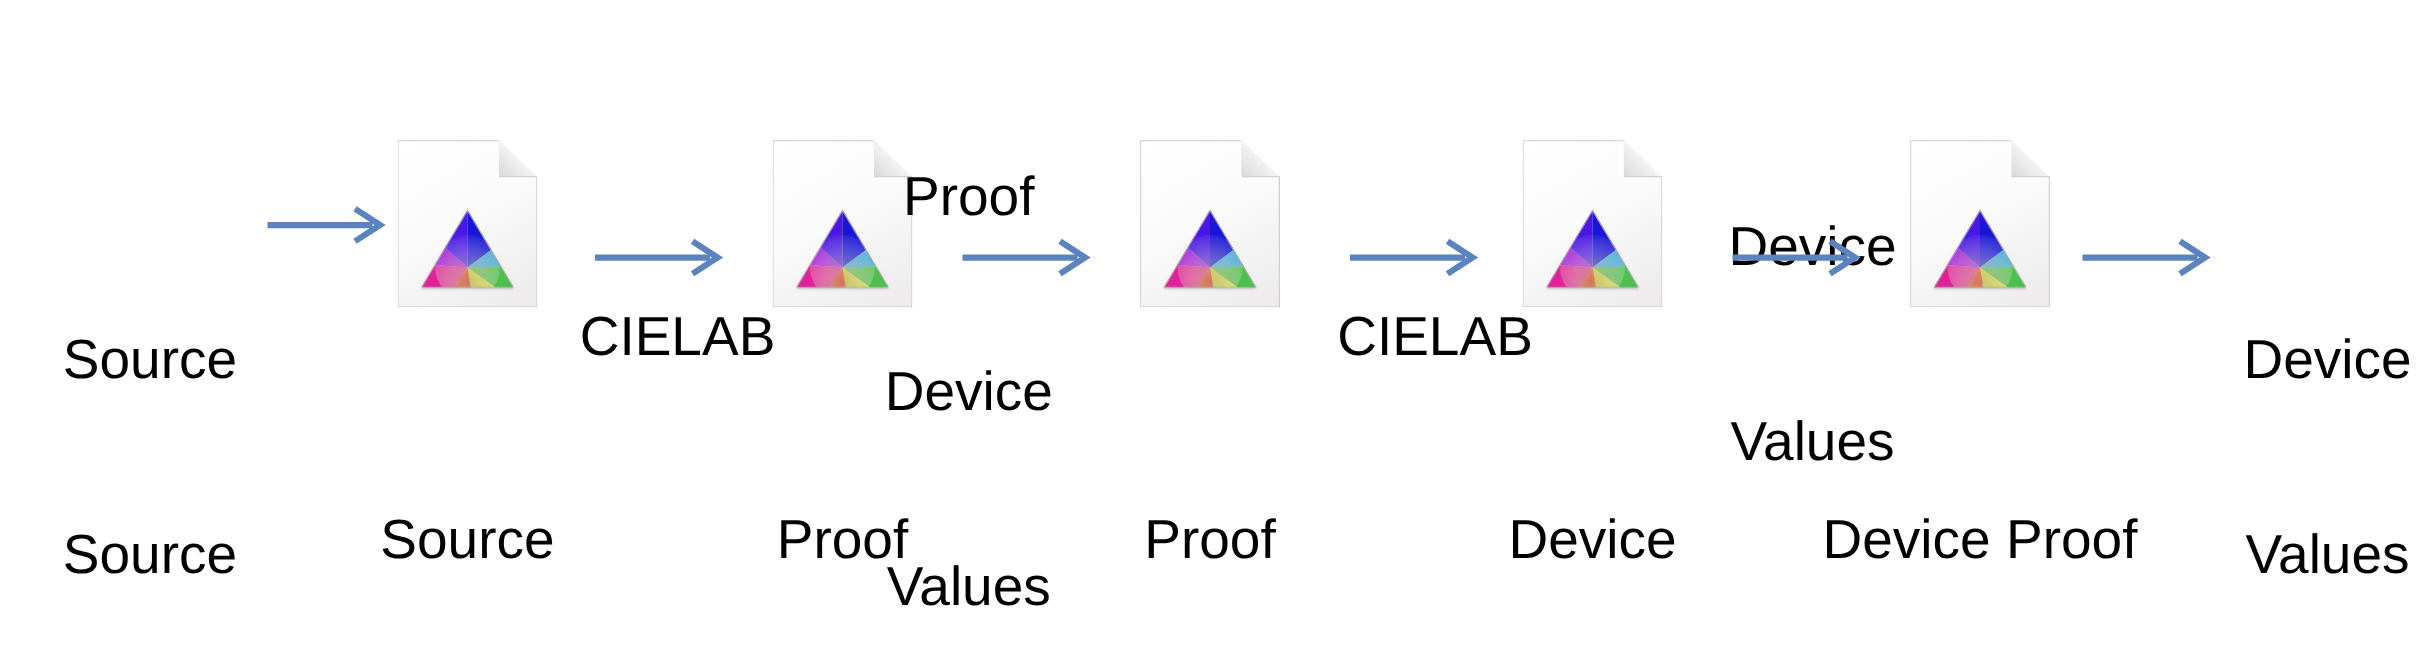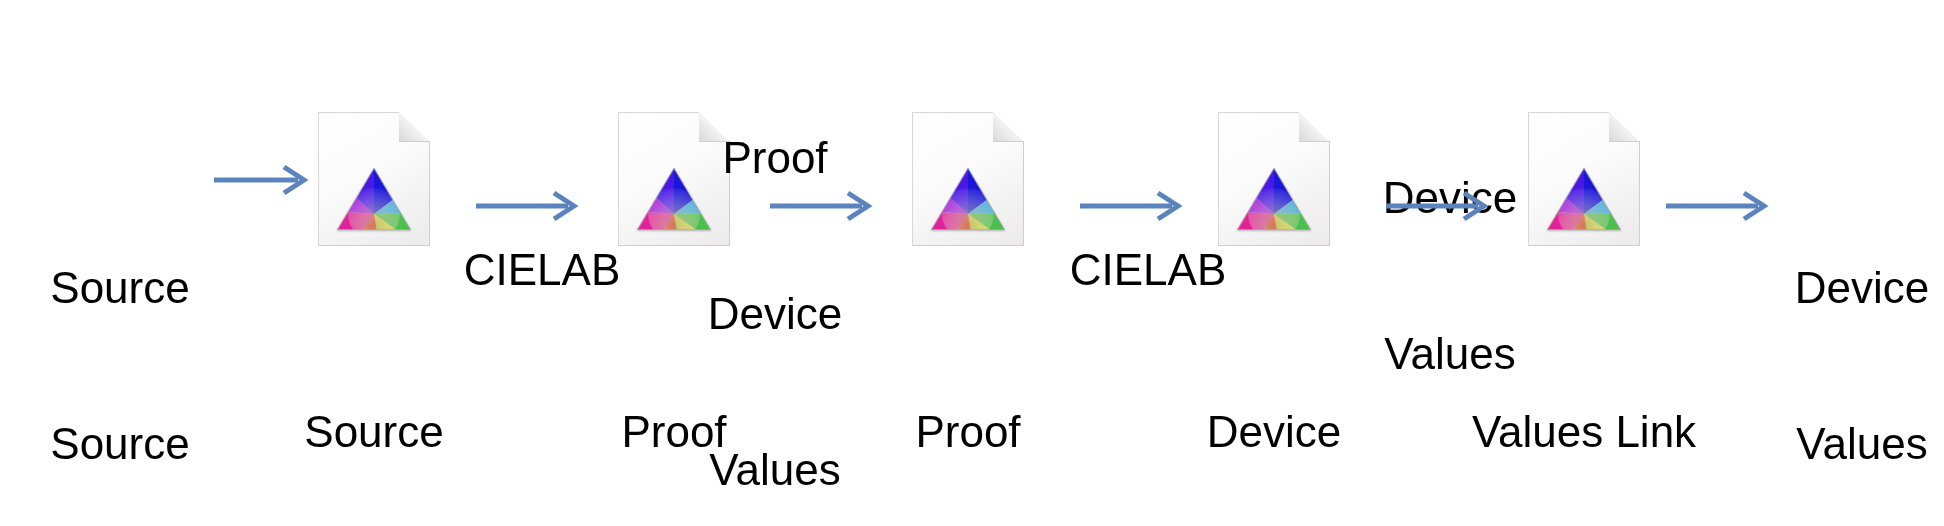--- a/index.html
+++ b/index.html
@@ -323,21 +323,21 @@
           <polygon points="39,48 10,92 -14,44" fill="#e0219a"></polygon>
           <polygon points="39,48 -14,44 -12,2" fill="#a418e0"></polygon>
           <polygon points="39,48 -12,2 39,-20" fill="#4a18e6"></polygon>
           <circle cx="39" cy="48" r="26" fill="url(#cw5)" opacity="0.55"></circle>
           <polygon points="39,2 76,64 2,64" fill="none" stroke="#a9a9a9" stroke-width="1.4"></polygon>
         </g>
       </svg>
     </div>
   </div>
   <div class="textblock" style="left:1454px; top:302px; width:260px;">
-    <span class="line">Values Link</span>
+    <span class="line">Device Proof</span>
     
   </div>
 
   <div class="arrow" style="left:1664px; top:184px; width:110px; height:44px;">
     <svg width="110" height="44" viewBox="0 0 110 44">
       <line x1="2" y1="22" x2="94" y2="22" stroke="#5b84be" stroke-width="5"></line>
       <polyline points="80,9 100,22 80,35" fill="none" stroke="#5b84be" stroke-width="5"></polyline>
     </svg>
   </div>
 

